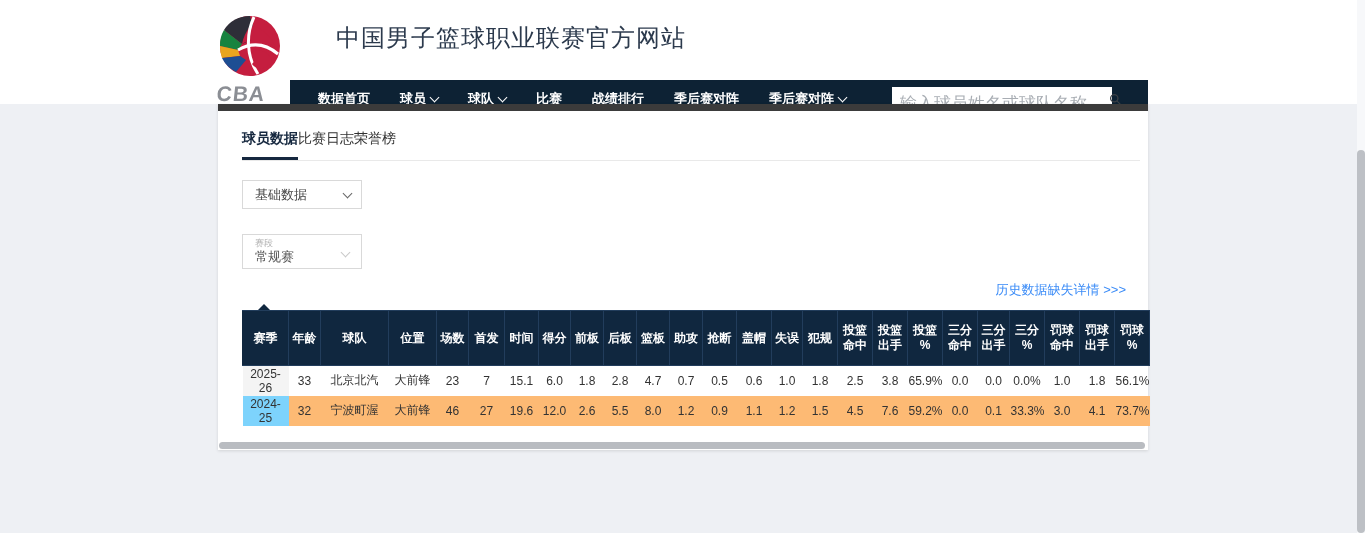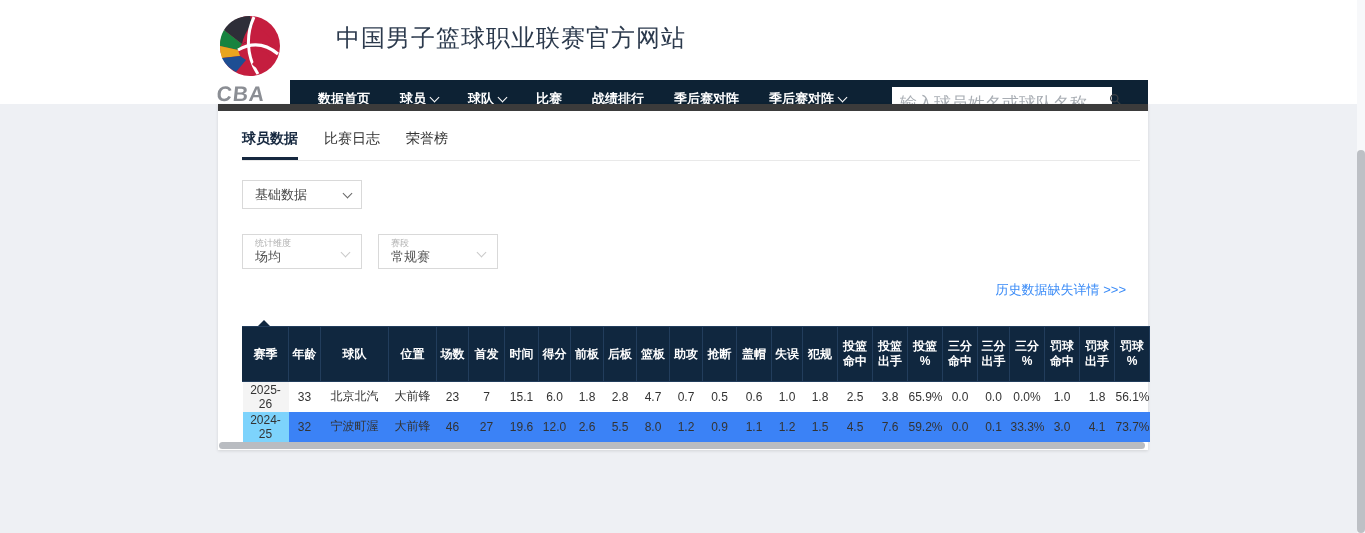--- a/index.html
+++ b/index.html
@@ -30,21 +30,21 @@
     font-family:Liberation Serif, serif;margin-top:10px; }
   .search-box input::placeholder { color:#a8adb3; }
   .mag { width:13px; height:13px; flex:none; }
   
   .card {
     position:absolute; left:218px; top:104px; width:930px; height:346px;
     background:#fff; border-top:7px solid #3b3b3b;
     box-shadow:0 1px 3px rgba(0,0,0,0.12);
     padding:0 8px 0 24px;
   }
-  .tabs-row { display:flex; gap:26px; padding-top:19px; border-bottom:1px solid #e9e9e9; }
+  .tabs-row { display:flex; padding-top:19px; border-bottom:1px solid #e9e9e9; }
   .tab { font-size:14px; color:#333; padding-bottom:9px; cursor:pointer; border-bottom:3px solid transparent; }
   .tab.active { font-weight:bold; color:#16283f; border-bottom-color:#16283f; }
   
   .select-basic {
     margin-top:19px; width:120px; height:29px; border:1px solid #d9d9d9;
     display:flex; align-items:center; padding:0 10px 0 12px; cursor:pointer; background:#fff;
   }
   .select-basic .val { font-size:13px; color:#444; flex:1; }
   .chev-dark { display:inline-block; width:7px; height:7px; border-right:1.5px solid #666; border-bottom:1.5px solid #666;
     transform:rotate(45deg); margin-top:-3px; }
@@ -52,32 +52,32 @@
   .filter-box { width:120px; height:35px; border:1px solid #d9d9d9; position:relative;
     padding:3px 10px 0 12px; cursor:pointer; background:#fff; }
   .filter-box .flabel { font-size:9px; color:#b0b0b0; line-height:11px; display:block; }
   .filter-box .fval { font-size:13px; color:#555; line-height:16px; display:block; }
   .filter-box .chev-lt { position:absolute; right:12px; top:14px; display:inline-block; width:7px; height:7px;
     border-right:1.5px solid #c9c9c9; border-bottom:1.5px solid #c9c9c9; transform:rotate(45deg); }
   
   .history-row { text-align:right; margin-top:11px; padding-right:14px; height:18px; }
   .history-link { font-size:13px; color:#3a8bf7; text-decoration:none; cursor:pointer; }
   
-  .table-wrap { margin-top:28px; position:relative; }
+  .table-wrap { margin-top:12px; position:relative; }
   .sort-caret { position:absolute; top:-6px; left:16px; width:0; height:0;
     border-left:6px solid transparent; border-right:6px solid transparent; border-bottom:6px solid #10273f; }
   table { border-collapse:collapse; table-layout:fixed; width:897px; }
   thead th {
     background:#10273f; color:#fff; font-size:12px; font-weight:bold;
     border:1px solid #223d5c; height:55px; text-align:center; vertical-align:middle; padding:0 1px;
     cursor:pointer; line-height:15px;
   }
   thead th:first-child { border-left-color:#10273f; }
   tbody td { font-size:12px; color:#333; text-align:center; height:30px; padding:0 1px; }
-  tbody tr:nth-child(2) td { background:#3b82f6; }
+  tbody tr:nth-child(2) td { background:#fdba74; }
   tbody td.season { background:#f4f4f4; }
   tbody tr:nth-child(2) td.season { background:#7dd3fc; }
   
   .h-scroll { position:absolute; left:1px; bottom:1px; width:926px; height:7px; background:#b9bcc1; border-radius:4px; }
   .v-scroll-track { position:absolute; right:0; top:0; width:8px; height:533px; background:#f7f8fa; }
   .v-scroll-thumb { position:absolute; right:0; top:150px; width:8px; height:383px; background:#bdc0c5; border-radius:4px; }
 </style>
 </head>
 <body>
 
@@ -140,25 +140,20 @@
       <div class="tab">比赛日志</div>
       <div class="tab">荣誉榜</div>
     </div>
 
   <div class="select-basic">
     <span class="val">基础数据</span>
     <span class="chev-dark"></span>
   </div>
 
   <div class="filter-row">
-    <div class="filter-box">
-      <span class="flabel">统计维度</span>
-      <span class="fval">场均</span>
-      <span class="chev-lt"></span>
-    </div>
     <div class="filter-box">
       <span class="flabel">赛段</span>
       <span class="fval">常规赛</span>
       <span class="chev-lt"></span>
     </div>
   </div>
 
   <div class="history-row">
     <a class="history-link">历史数据缺失详情 &gt;&gt;&gt;</a>
   </div>

